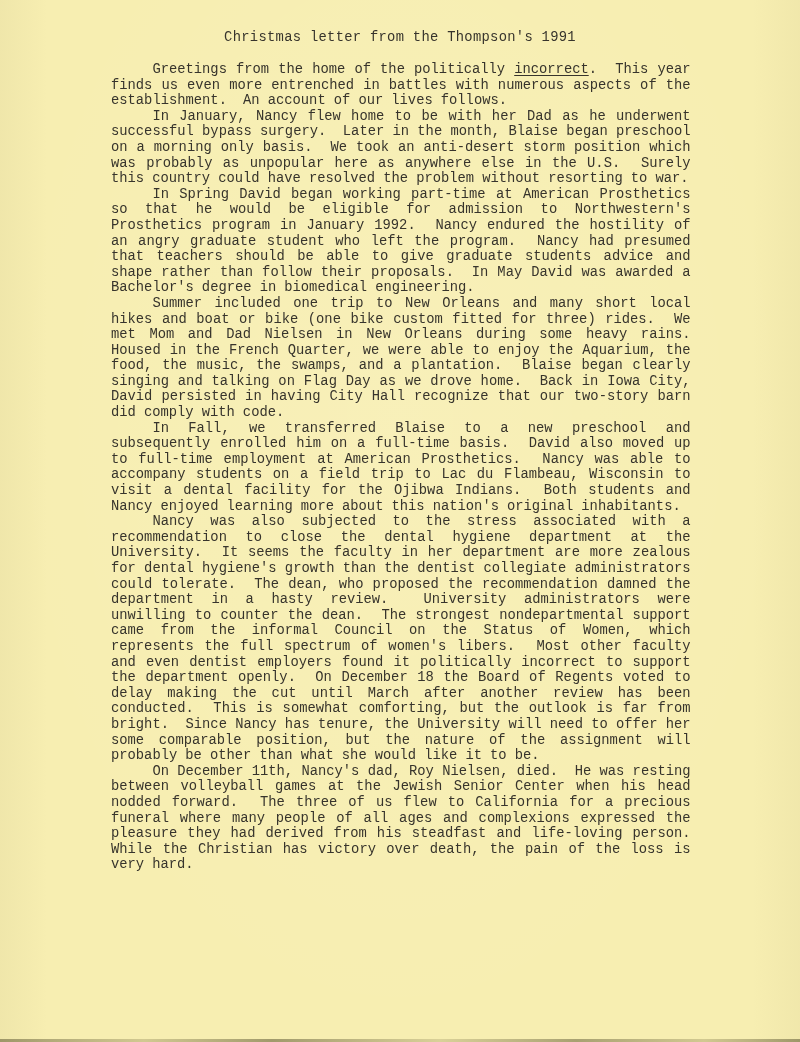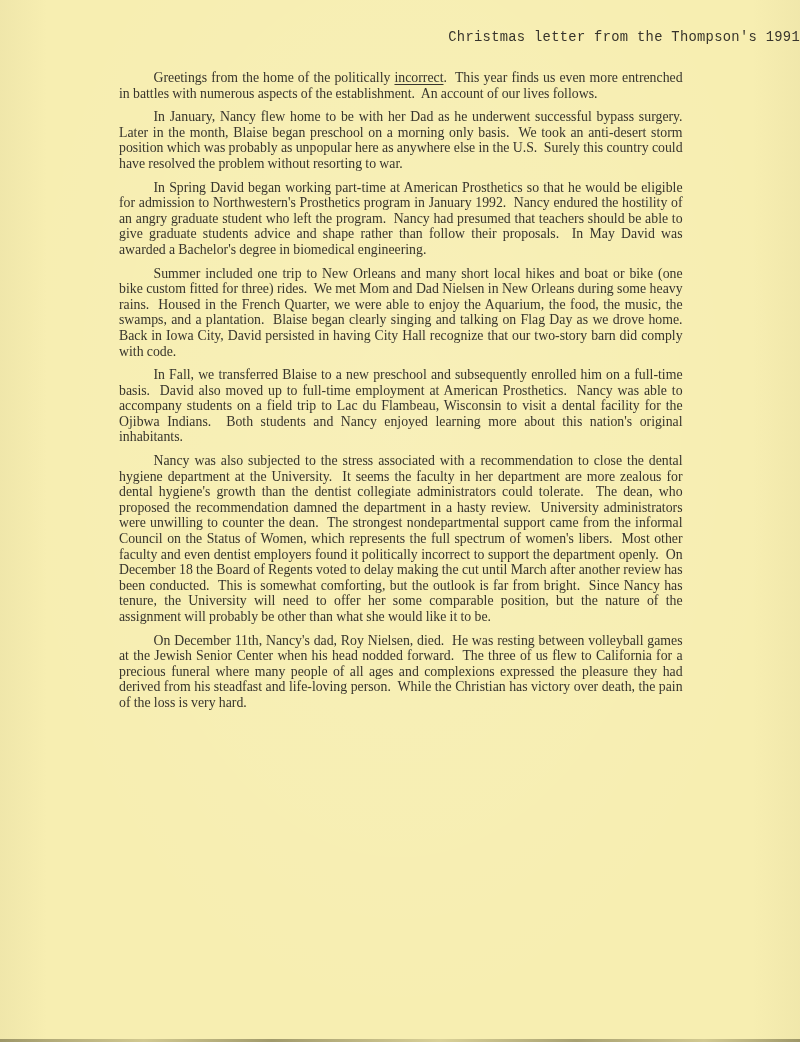--- a/index.html
+++ b/index.html
@@ -20,41 +20,40 @@
       radial-gradient(ellipse at 50% 40%, rgba(255,255,255,0.10), rgba(0,0,0,0.0) 70%),
       linear-gradient(to right, rgba(120,110,60,0.06), rgba(0,0,0,0) 6%, rgba(0,0,0,0) 94%, rgba(120,110,60,0.05)),
       #f7eeb1;
     color: #37342c;
   }
   .letter-title {
     position: absolute;
     top: 30px;
     left: 0;
     width: 100%;
-    text-align: right;
+    text-align: center;
     font-size: 13.8px;
     line-height: 16px;
     letter-spacing: 0.3px;
     white-space: pre;
   }
   .letter-body {
     position: absolute;
     top: 62px;
     left: 111px;
     width: 70ch;
     font-size: 13.8px;
     line-height: 15.6px;
   }
   .letter-body p {
-    margin: 8px;
+    margin: 0;
     text-indent: 5ch;
     text-align: justify;
     white-space: pre-wrap;
     word-spacing: -0.2px;
-    font-family: Liberation Serif, serif;
   }
   .underlined-word {
     text-decoration: underline;
     text-underline-offset: 2px;
   }
   .scan-bottom-edge {
     position: absolute;
     left: 0;
     bottom: 0;
     width: 100%;

